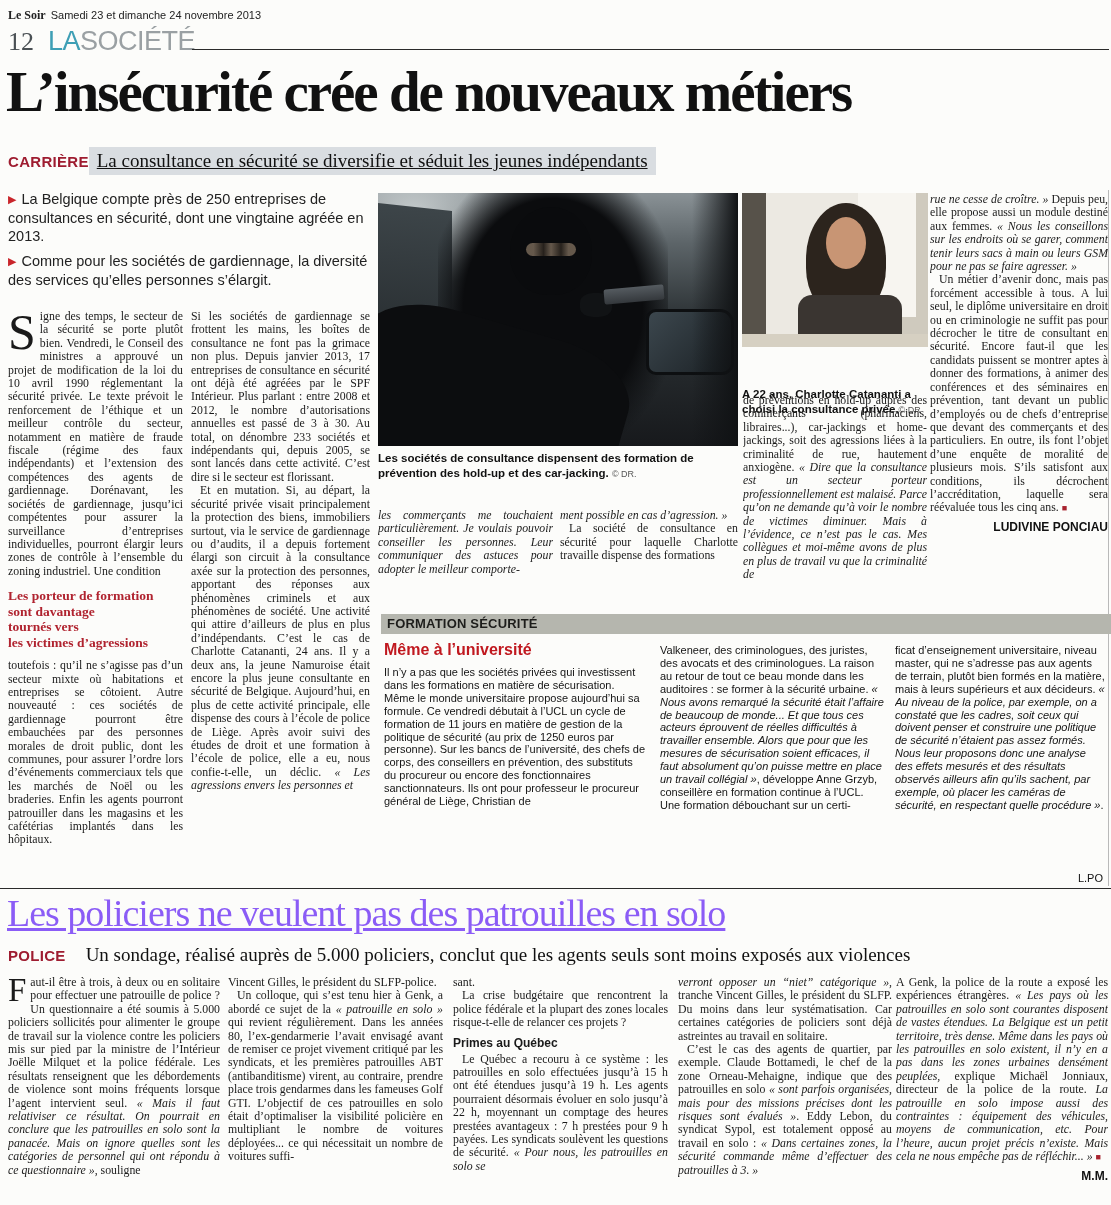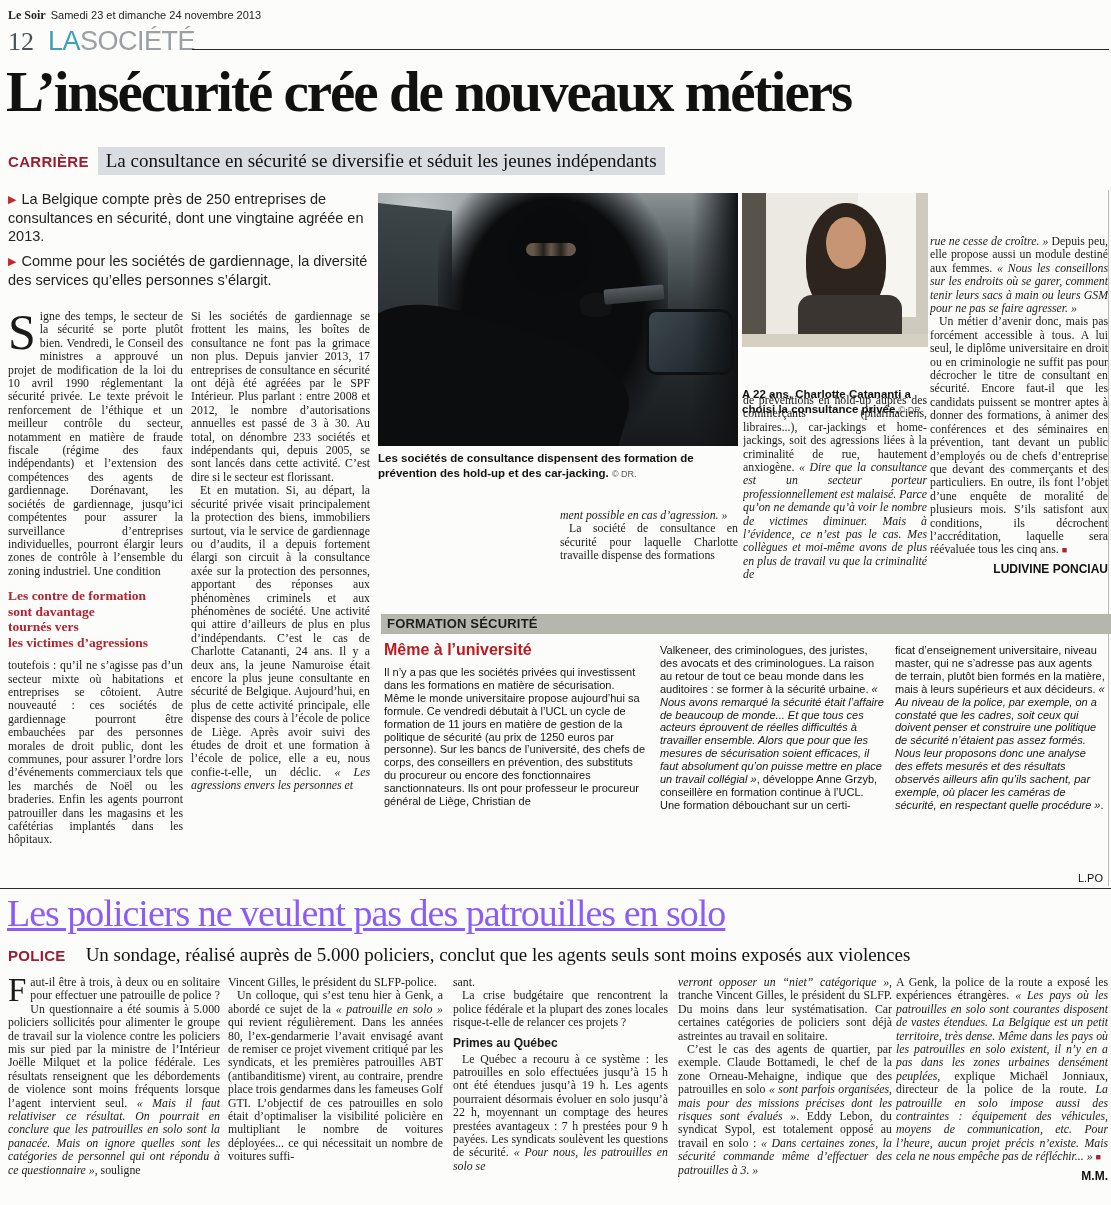--- a/index.html
+++ b/index.html
@@ -13,39 +13,39 @@
   .dateline b { font:700 12px "Liberation Serif",serif; margin-right:5px; }
   .section-row { left:8px; top:26px; display:flex; align-items:baseline; }
   .page-num { font:400 26px "Liberation Serif",serif; color:#4a5054; margin-right:14px; }
   .sec-la { font:400 27px "Liberation Sans",sans-serif; color:#3e9fb5; letter-spacing:-.5px; }
   .sec-name { font:400 27px "Liberation Sans",sans-serif; color:#9aa0a3; letter-spacing:-.5px; }
   .top-rule { left:192px; top:49px; width:917px; height:1px; background:#2a2a2a; }
 
   
   .headline { left:6px; top:62px; width:1102px; font:700 57px/1.05 "Liberation Serif",serif;
               letter-spacing:-2px; color:#111; white-space:nowrap; }
-  .kicker { left:8px; top:147px; display:flex; align-items:center; gap:9px; }
+  .kicker { left:8px; top:147px; display:flex; align-items:center; }
   .kicker-label { font:700 15px "Liberation Sans",sans-serif; color:#9e1c30; letter-spacing:.3px; }
-  .kicker-text { font:400 19px "Liberation Serif",serif; background:#d9dde1; padding:3px 8px; color:#111; }
+  .kicker-text { font:400 19px "Liberation Serif",serif; background:#d9dde1; padding:3px 8px; color:#111;text-decoration:underline; }
   .police-kicker-text { font:400 19px "Liberation Serif",serif; color:#111; }
 
   .bullets { left:8px; top:190px; width:366px; font:400 14.5px/18px "Liberation Sans",sans-serif; color:#222; }
   .bullet { margin-bottom:7px; }
   .arrow { color:#c9252b; font-size:11px; margin-right:5px; position:relative; top:-1px; }
 
   
   .bodytext { font-size:11.8px; line-height:13.4px; text-align:justify; hyphens:auto; overflow:hidden; }
   .it { font-style:italic; }
   .indent { text-indent:9px; }
   .col1 { left:8px;   top:310px; width:175px; height:548px; }
   .col2 { left:191px; top:310px; width:179px; height:552px; }
   .col3 { left:378px; top:509px; width:175px; height:104px; }
   .col4 { left:560px; top:509px; width:178px; height:104px; }
   .col5 { left:743px; top:394px; width:184px; height:216px; }
-  .col6 { left:930px; top:193px; width:178px; height:402px;margin-top:42px; }
+  .col6 { left:930px; top:193px; width:178px; height:402px; }
   .dropcap-s { float:left; font:400 50px/40px "Liberation Serif",serif; padding:2px 4px 0 0; }
   .dropcap-f { float:left; font:400 33px/27px "Liberation Serif",serif; padding:1px 4px 0 0; }
   .pull-quote { color:#b0232f; font:700 13.5px/15.5px "Liberation Serif",serif; margin:10px 0 9px 0; text-align:left; }
   .endmark { color:#a8232e; font-size:9px; }
   .byline { text-align:right; font:700 12px "Liberation Sans",sans-serif; color:#111; margin-top:4px; }
 
   
   .photo-main { left:378px; top:193px; width:360px; height:253px; overflow:hidden;
     background:linear-gradient(180deg,#8a9296 0%,#5c6468 20%,#2e3437 48%,#17191c 100%); }
   .pm-sky { position:absolute; left:0; top:0; width:140px; height:95px;
@@ -129,21 +129,21 @@
     </div>
 
   <div class="abs bullets">
     <div class="bullet"><span class="arrow">▶</span><span>La Belgique compte près de 250 entreprises de consultances en sécurité, dont une vingtaine agréée en 2013.</span></div>
     <div class="bullet"><span class="arrow">▶</span><span>Comme pour les sociétés de gardiennage, la diversité des services qu’elles personnes s’élargit.</span></div>
   </div>
 
   <div class="abs bodytext col1">
     <p><span class="dropcap-s">S</span><span>igne des temps, le secteur de la sécurité se porte plutôt bien. Vendredi, le Conseil des ministres a approuvé un projet de modification de la loi du 10 avril 1990 réglementant la sécurité privée. Le texte prévoit le renforcement de l’éthique et un meilleur contrôle du secteur, notamment en matière de fraude fiscale (régime des faux indépendants) et l’extension des compétences des agents de gardiennage. Dorénavant, les sociétés de gardiennage, jusqu’ici compétentes pour assurer la surveillance d’entreprises individuelles, pourront élargir leurs zones de contrôle à l’ensemble du zoning industriel. Une condition</span></p>
     <div class="pull-quote">
-      <div>Les contre de formation</div>
+      <div>Les porteur de formation</div>
       <div>sont davantage</div>
       <div>tournés vers</div>
       <div>les victimes d’agressions</div>
     </div>
     <p>toutefois : qu’il ne s’agisse pas d’un secteur mixte où habitations et entreprises se côtoient. Autre nouveauté : ces sociétés de gardiennage pourront être embauchées par des personnes morales de droit public, dont les communes, pour assurer l’ordre lors d’événements commerciaux tels que les marchés de Noël ou les braderies. Enfin les agents pourront patrouiller dans les magasins et les cafétérias implantés dans les hôpitaux.</p>
   </div>
 
   <div class="abs bodytext col2">
     <p>Si les sociétés de gardiennage se frottent les mains, les boîtes de consultance ne font pas la grimace non plus. Depuis janvier 2013, 17 entreprises de consultance en sécurité ont déjà été agréées par le SPF Intérieur. Plus parlant : entre 2008 et 2012, le nombre d’autorisations annuelles est passé de 3 à 30. Au total, on dénombre 233 sociétés et indépendants qui, depuis 2005, se sont lancés dans cette activité. C’est dire si le secteur est florissant.</p>
     <p class="indent"><span>Et en mutation. Si, au départ, la sécurité privée visait principalement la protection des biens, immobiliers surtout, via le service de gardiennage ou d’audits, il a depuis fortement élargi son circuit à la consultance axée sur la protection des personnes, apportant des réponses aux phénomènes criminels et aux phénomènes de société. Une activité qui attire d’ailleurs de plus en plus d’indépendants. C’est le cas de Charlotte Catananti, 24 ans. Il y a deux ans, la jeune Namuroise était encore la plus jeune consultante en sécurité de Belgique. Aujourd’hui, en plus de cette activité principale, elle dispense des cours à l’école de police de Liège. Après avoir suivi des études de droit et une formation à l’école de police, elle a eu, nous confie-t-elle, un déclic. </span><span class="it">« Les agressions envers les personnes et</span></p>
@@ -156,20 +156,23 @@
     <div class="pm-head"></div>
     <div class="pm-eyes"></div>
     <div class="pm-hand"></div>
     <div class="pm-gun"></div>
     <div class="pm-mirror"></div>
     <div class="pm-sleeve"></div>
     <div class="pm-right"></div>
   </div>
   <div class="abs caption caption-main"><span>Les sociétés de consultance dispensent des formation de prévention des hold-up et des car-jacking. </span><span class="credit">© DR.</span></div>
 
+  <div class="abs bodytext col3">
+    <p class="it">les commerçants me touchaient particulièrement. Je voulais pouvoir conseiller les personnes. Leur communiquer des astuces pour adopter le meilleur comporte-</p>
+  </div>
 
   <div class="abs bodytext col4">
     <p><span class="it">ment possible en cas d’agression. »</span></p>
     <p class="indent">La société de consultance en sécurité pour laquelle Charlotte travaille dispense des formations</p>
   </div>
 
   <div class="abs photo-portrait">
     <div class="pp-window"></div>
     <div class="pp-hair"></div>
     <div class="pp-face"></div>

